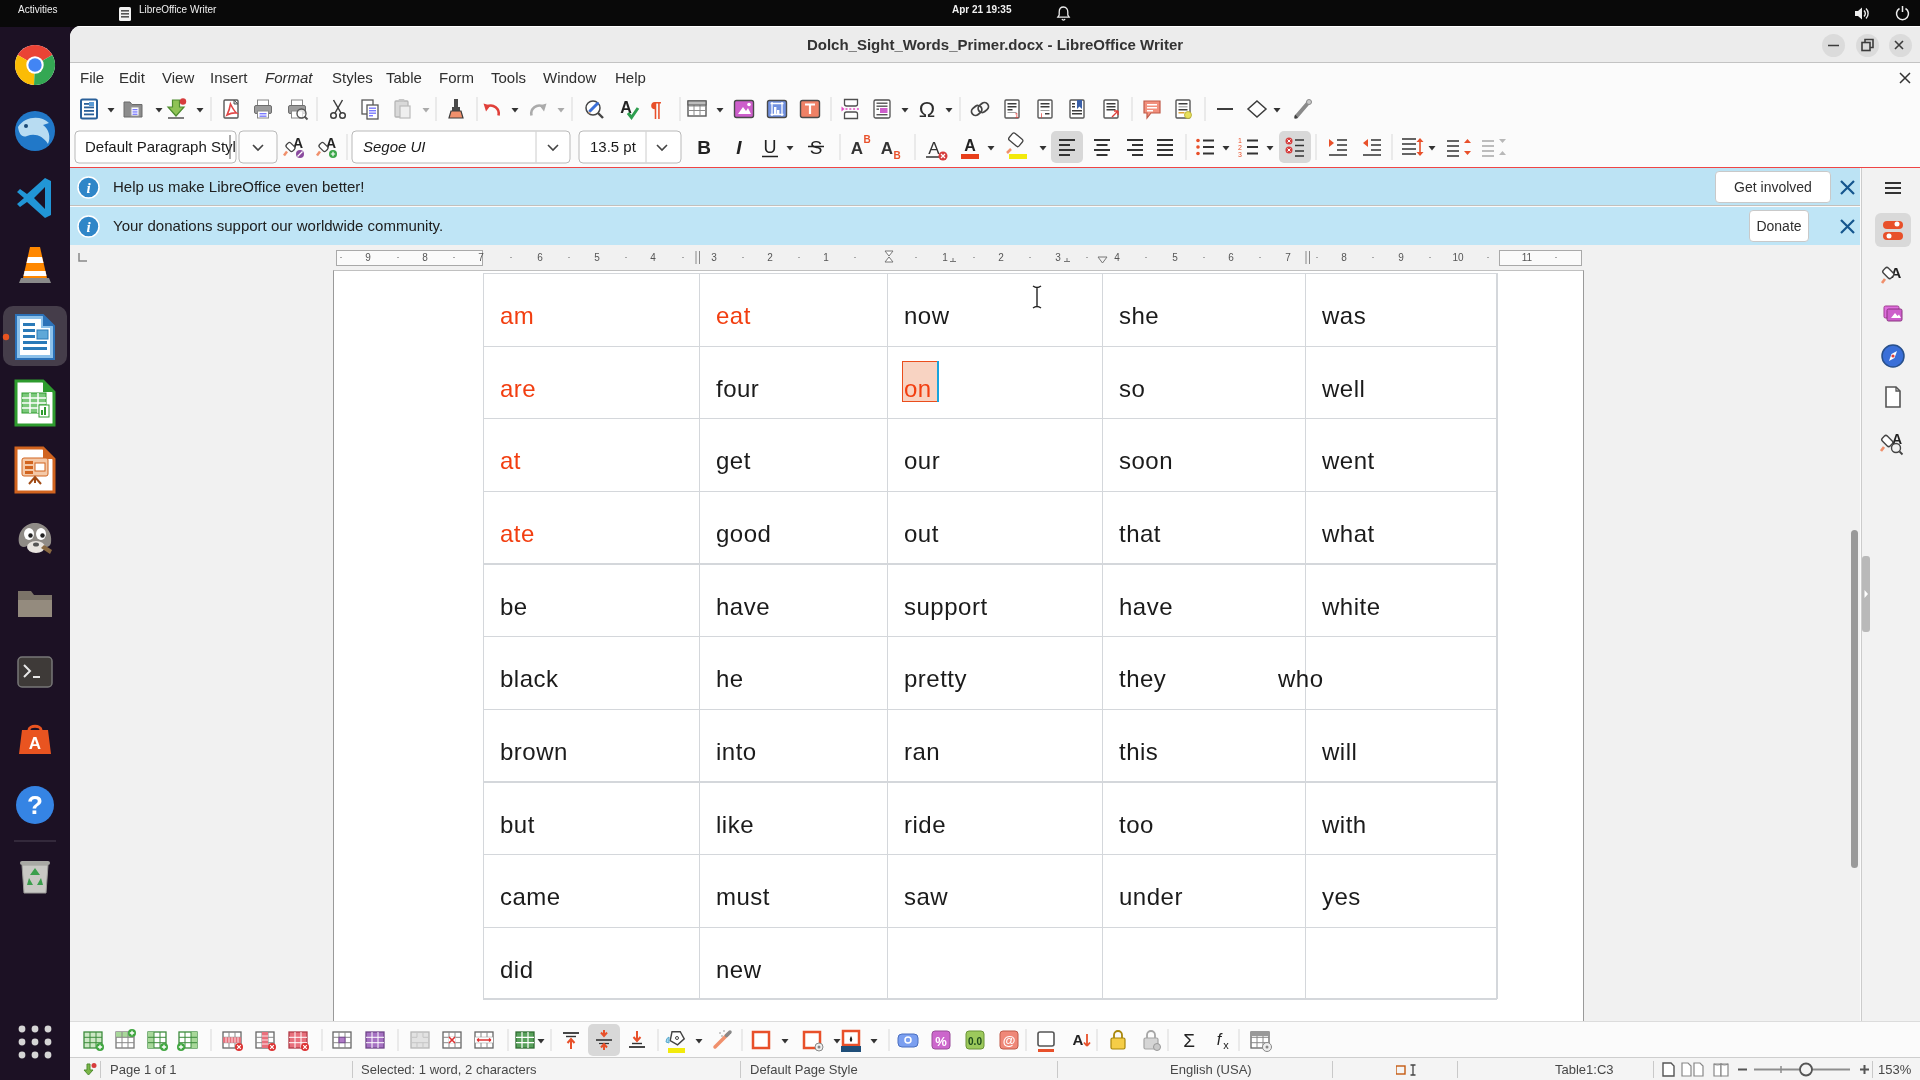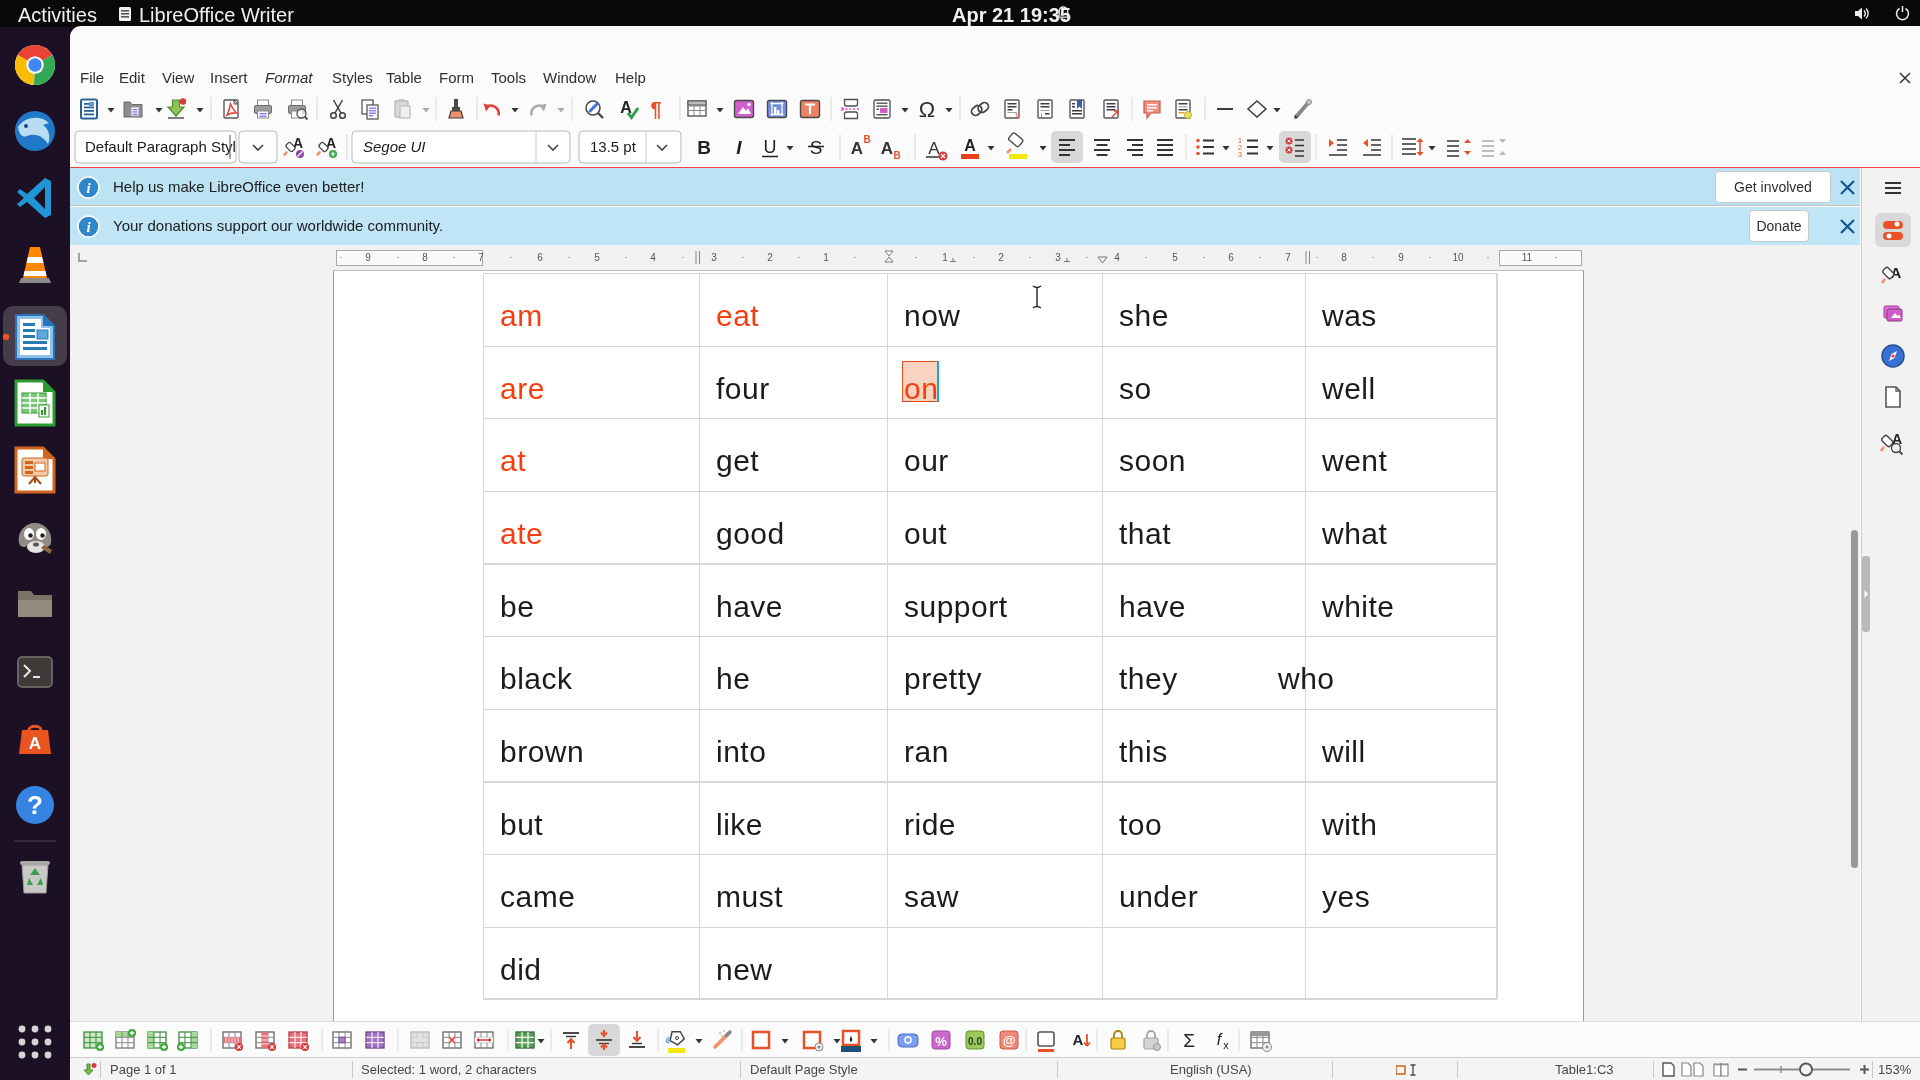--- a/index.html
+++ b/index.html
@@ -1,40 +1,40 @@
 <!DOCTYPE html>
 <html><head>
 <meta charset="utf-8">
 <style>
   * { margin:0; padding:0; box-sizing:border-box; }
   html,body { width:1920px; height:1080px; overflow:hidden; }
   body { font-family:"Liberation Sans", sans-serif; background:#140c18; position:relative; }
   .ab { position:absolute; }
   
-  #topbar { left:0; top:0; width:1920px; height:27px; background:#090909; color:#f0f0f0; font-size:20px; }
+  #topbar { left:0; top:0; width:1920px; height:27px; background:#090909; color:#f0f0f0; font-size:10px; }
   #topbar span { position:absolute; top:4px; }
   
   #dock { left:0; top:27px; width:70px; height:1053px; background:#1c1124; }
   
   #win { left:70px; top:26px; width:1850px; height:1054px; background:#fbfbfb; border-radius:11px 0 0 0; overflow:hidden; }
   #titlebar { left:0; top:0; width:1850px; height:37px; background:#ececec; border-top:1px solid #fff; border-bottom:1px solid #c3c3c3; }
   #title { width:1850px; text-align:center; top:9px; font-size:15px; font-weight:bold; color:#333; }
   .winbtn { width:23px; height:23px; border-radius:50%; background:#dbdbdb; top:7px; }
   #menubar { left:0; top:37px; width:1850px; height:30px; background:#fbfbfb; font-size:15px; color:#2f2f2f; }
   .menuitem { top:6px; }
   #toolbar1 { left:0; top:67px; width:1850px; height:34px; background:#fbfbfb; }
   #toolbar2 { left:0; top:101px; width:1850px; height:41px; background:#fbfbfb; border-bottom:1px solid #ef4444; }
   
   .infobar { left:0; width:1790px; height:38px; background:#bce3f4; font-size:15px; color:#202020; }
   .infobtn { position:absolute; background:#fff; border:1px solid #c9c9c9; border-radius:4px; font-size:14px; color:#2e2e2e; text-align:center; }
   
   #ruler { left:0; top:219px; width:1790px; height:23px; background:#f1f1f1; }
   #docarea { left:0; top:242px; width:1790px; height:753px; background:#f1f1f1; }
   #page { position:absolute; left:263px; top:2px; width:1251px; height:751px; background:#fff; border-left:1px solid #9a9a9a; border-right:1px solid #9a9a9a; border-top:1px solid #c0c0c0; }
-  .word { position:absolute; font-size:30px; color:#1b1b1b; line-height:30px; white-space:pre; letter-spacing:0.5px; }
+  .word { position:absolute; font-size:24px; color:#1b1b1b; line-height:30px; white-space:pre; letter-spacing:0.5px; }
   .oword { color:#f23e10; }
   
   #sidebar { left:1791px; top:142px; width:59px; height:853px; background:#f2f2f2; border-left:1px solid #ccc; }
   
   #tbltoolbar { left:0; top:995px; width:1850px; height:36px; background:#fbfbfb; border-top:1px solid #dcdcdc; }
   #statusbar { left:0; top:1031px; width:1850px; height:23px; background:#f4f4f4; border-top:1px solid #cecece; font-size:13px; color:#474747; }
   #statusbar span { position:absolute; top:4px; }
   .ssep { position:absolute; top:3px; width:1px; height:17px; background:#c9c9c9; }
 </style>
 </head>
@@ -181,20 +181,32 @@
     <circle cx="22" cy="1015" r="3.4"></circle>
         <circle cx="35" cy="1015" r="3.4"></circle>
         <circle cx="48" cy="1015" r="3.4"></circle>
     <circle cx="22" cy="1028" r="3.4"></circle>
         <circle cx="35" cy="1028" r="3.4"></circle>
         <circle cx="48" cy="1028" r="3.4"></circle>
   </g>
 </svg></div>
 
 <div id="win" class="ab">
+  <div id="titlebar" class="ab">
+    <div id="title" class="ab">Dolch_Sight_Words_Primer.docx - LibreOffice Writer</div>
+    <div class="winbtn ab" style="left:1752px;"></div>
+    <div class="winbtn ab" style="left:1786px;"></div>
+    <div class="winbtn ab" style="left:1819px;"></div>
+    <svg class="ab" style="left:1752px; top:7px;" width="91" height="23" viewBox="0 0 91 23" fill="none" stroke="#3c3c3c" stroke-width="1.6">
+      <line x1="6" y1="11.5" x2="17" y2="11.5"></line>
+      <rect x="40" y="8.5" width="8" height="8"></rect>
+        <path d="M43 8.5 L43 5.5 L51 5.5 L51 13.5 L48 13.5"></path>
+      <path d="M73 7 L81 15 M81 7 L73 15"></path>
+    </svg>
+  </div>
   <div id="menubar" class="ab">
     <span class="menuitem ab" style="left:10px;">File</span>
     <span class="menuitem ab" style="left:49px;">Edit</span>
     <span class="menuitem ab" style="left:92px;">View</span>
     <span class="menuitem ab" style="left:140px;">Insert</span>
     <span class="menuitem ab" style="left:195px;font-style:italic;">Format</span>
     <span class="menuitem ab" style="left:262px;">Styles</span>
     <span class="menuitem ab" style="left:316px;">Table</span>
     <span class="menuitem ab" style="left:369px;">Form</span>
     <span class="menuitem ab" style="left:421px;">Tools</span>

